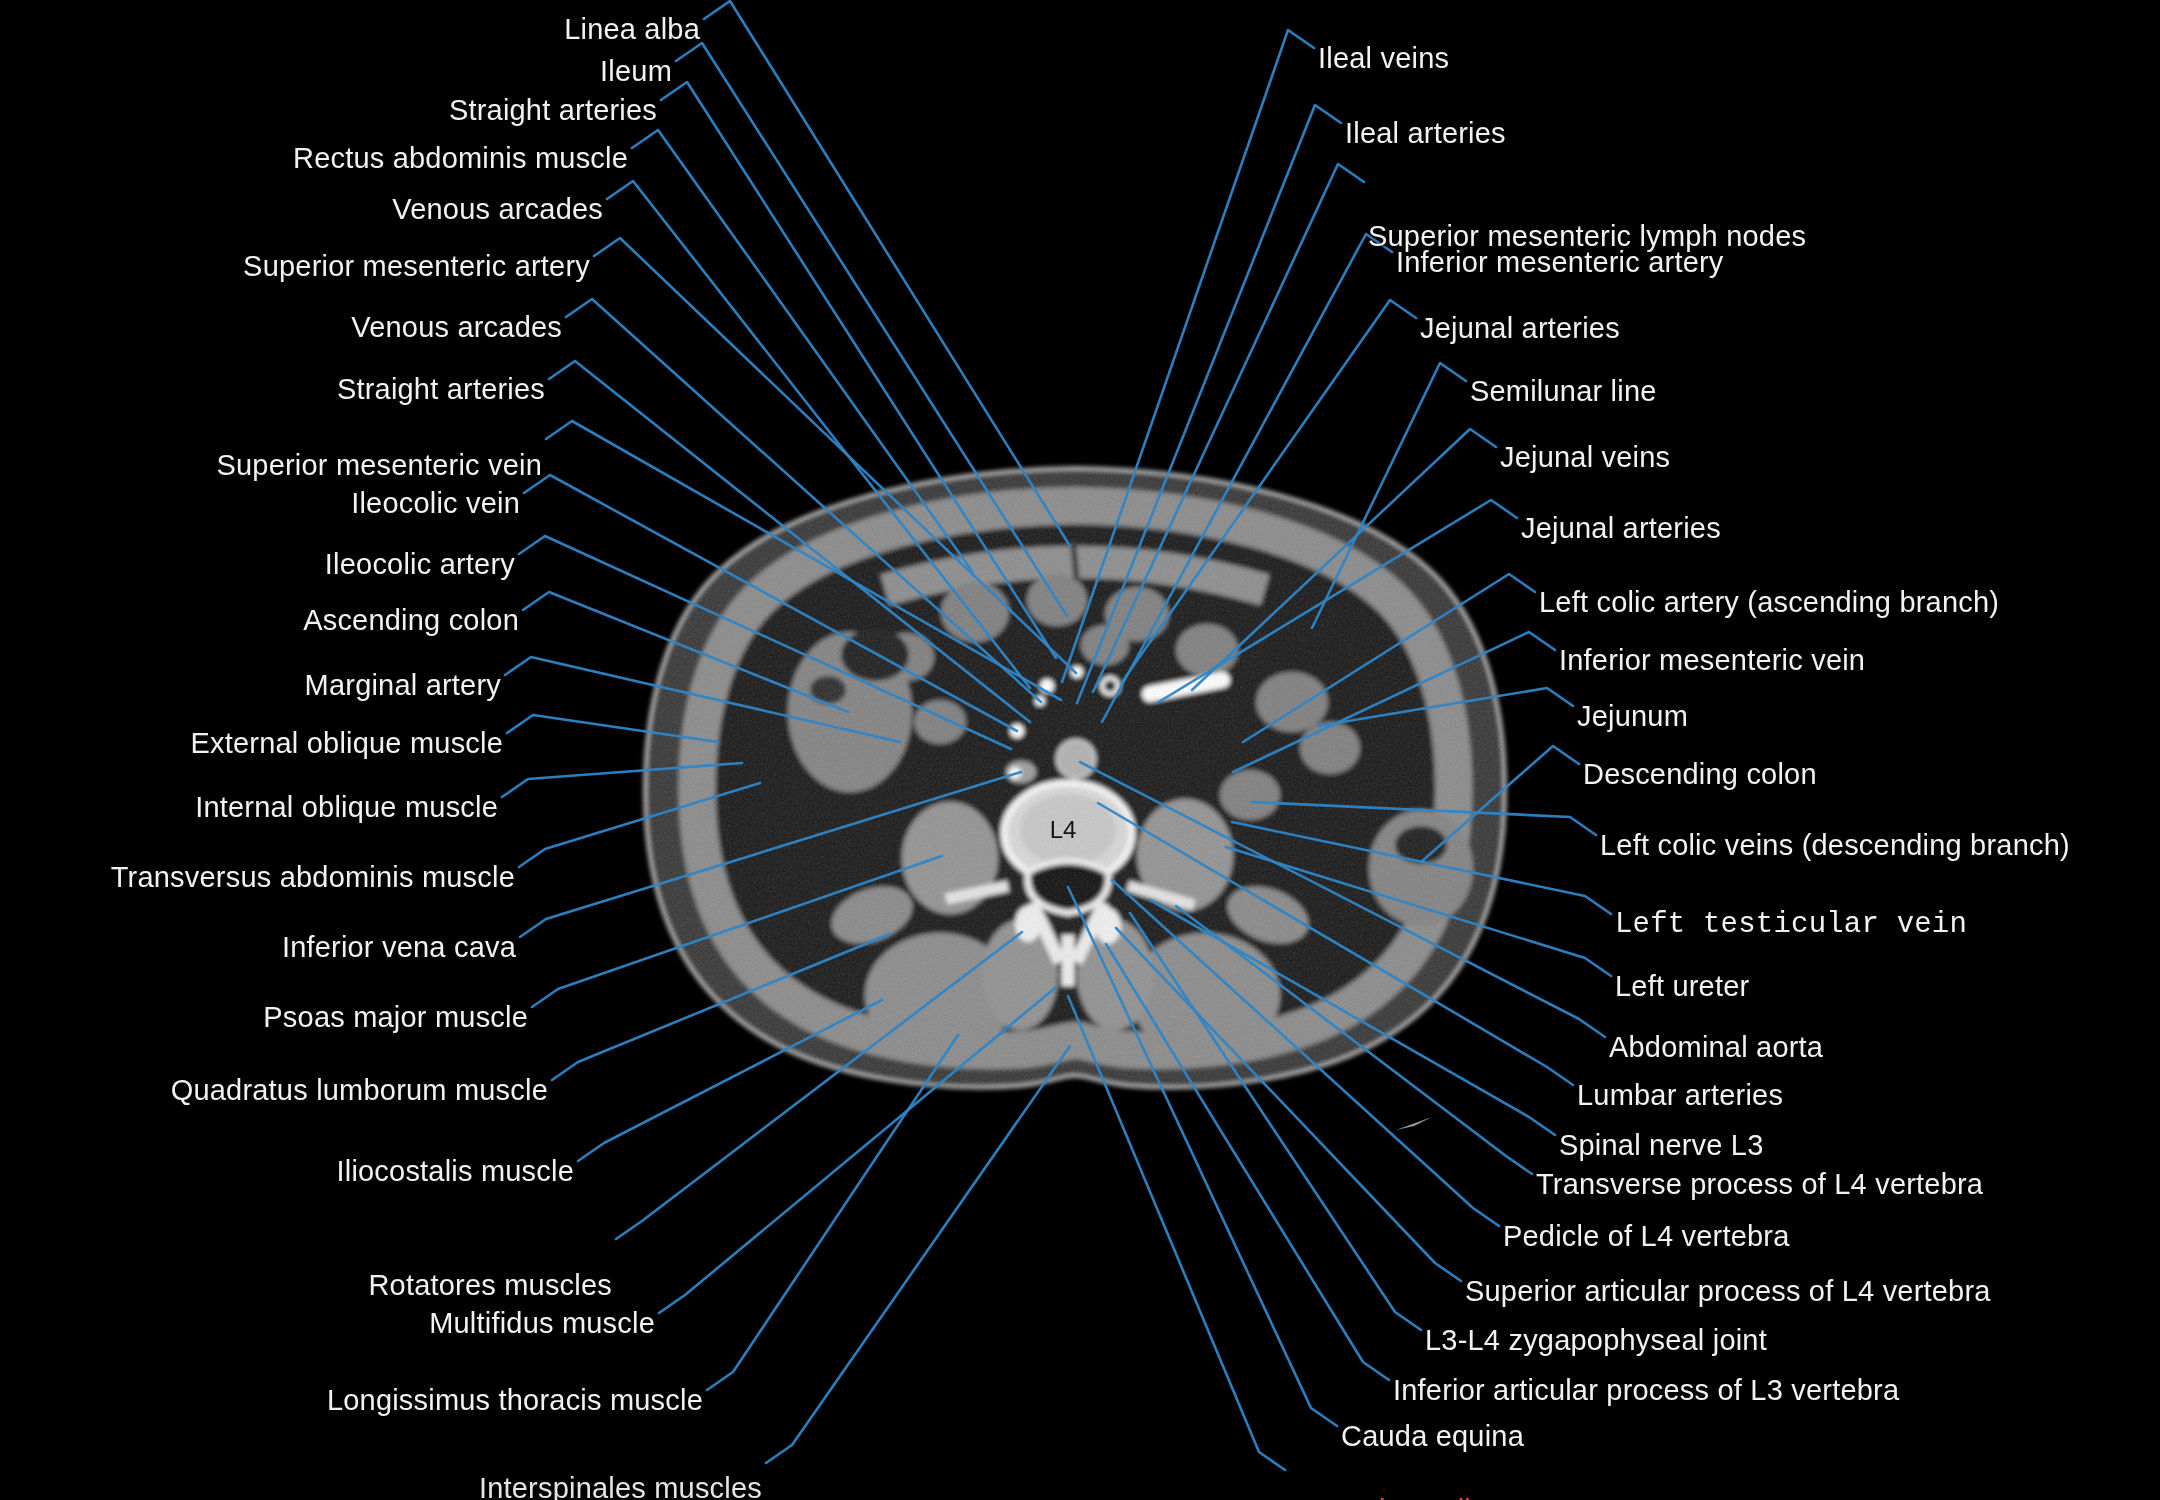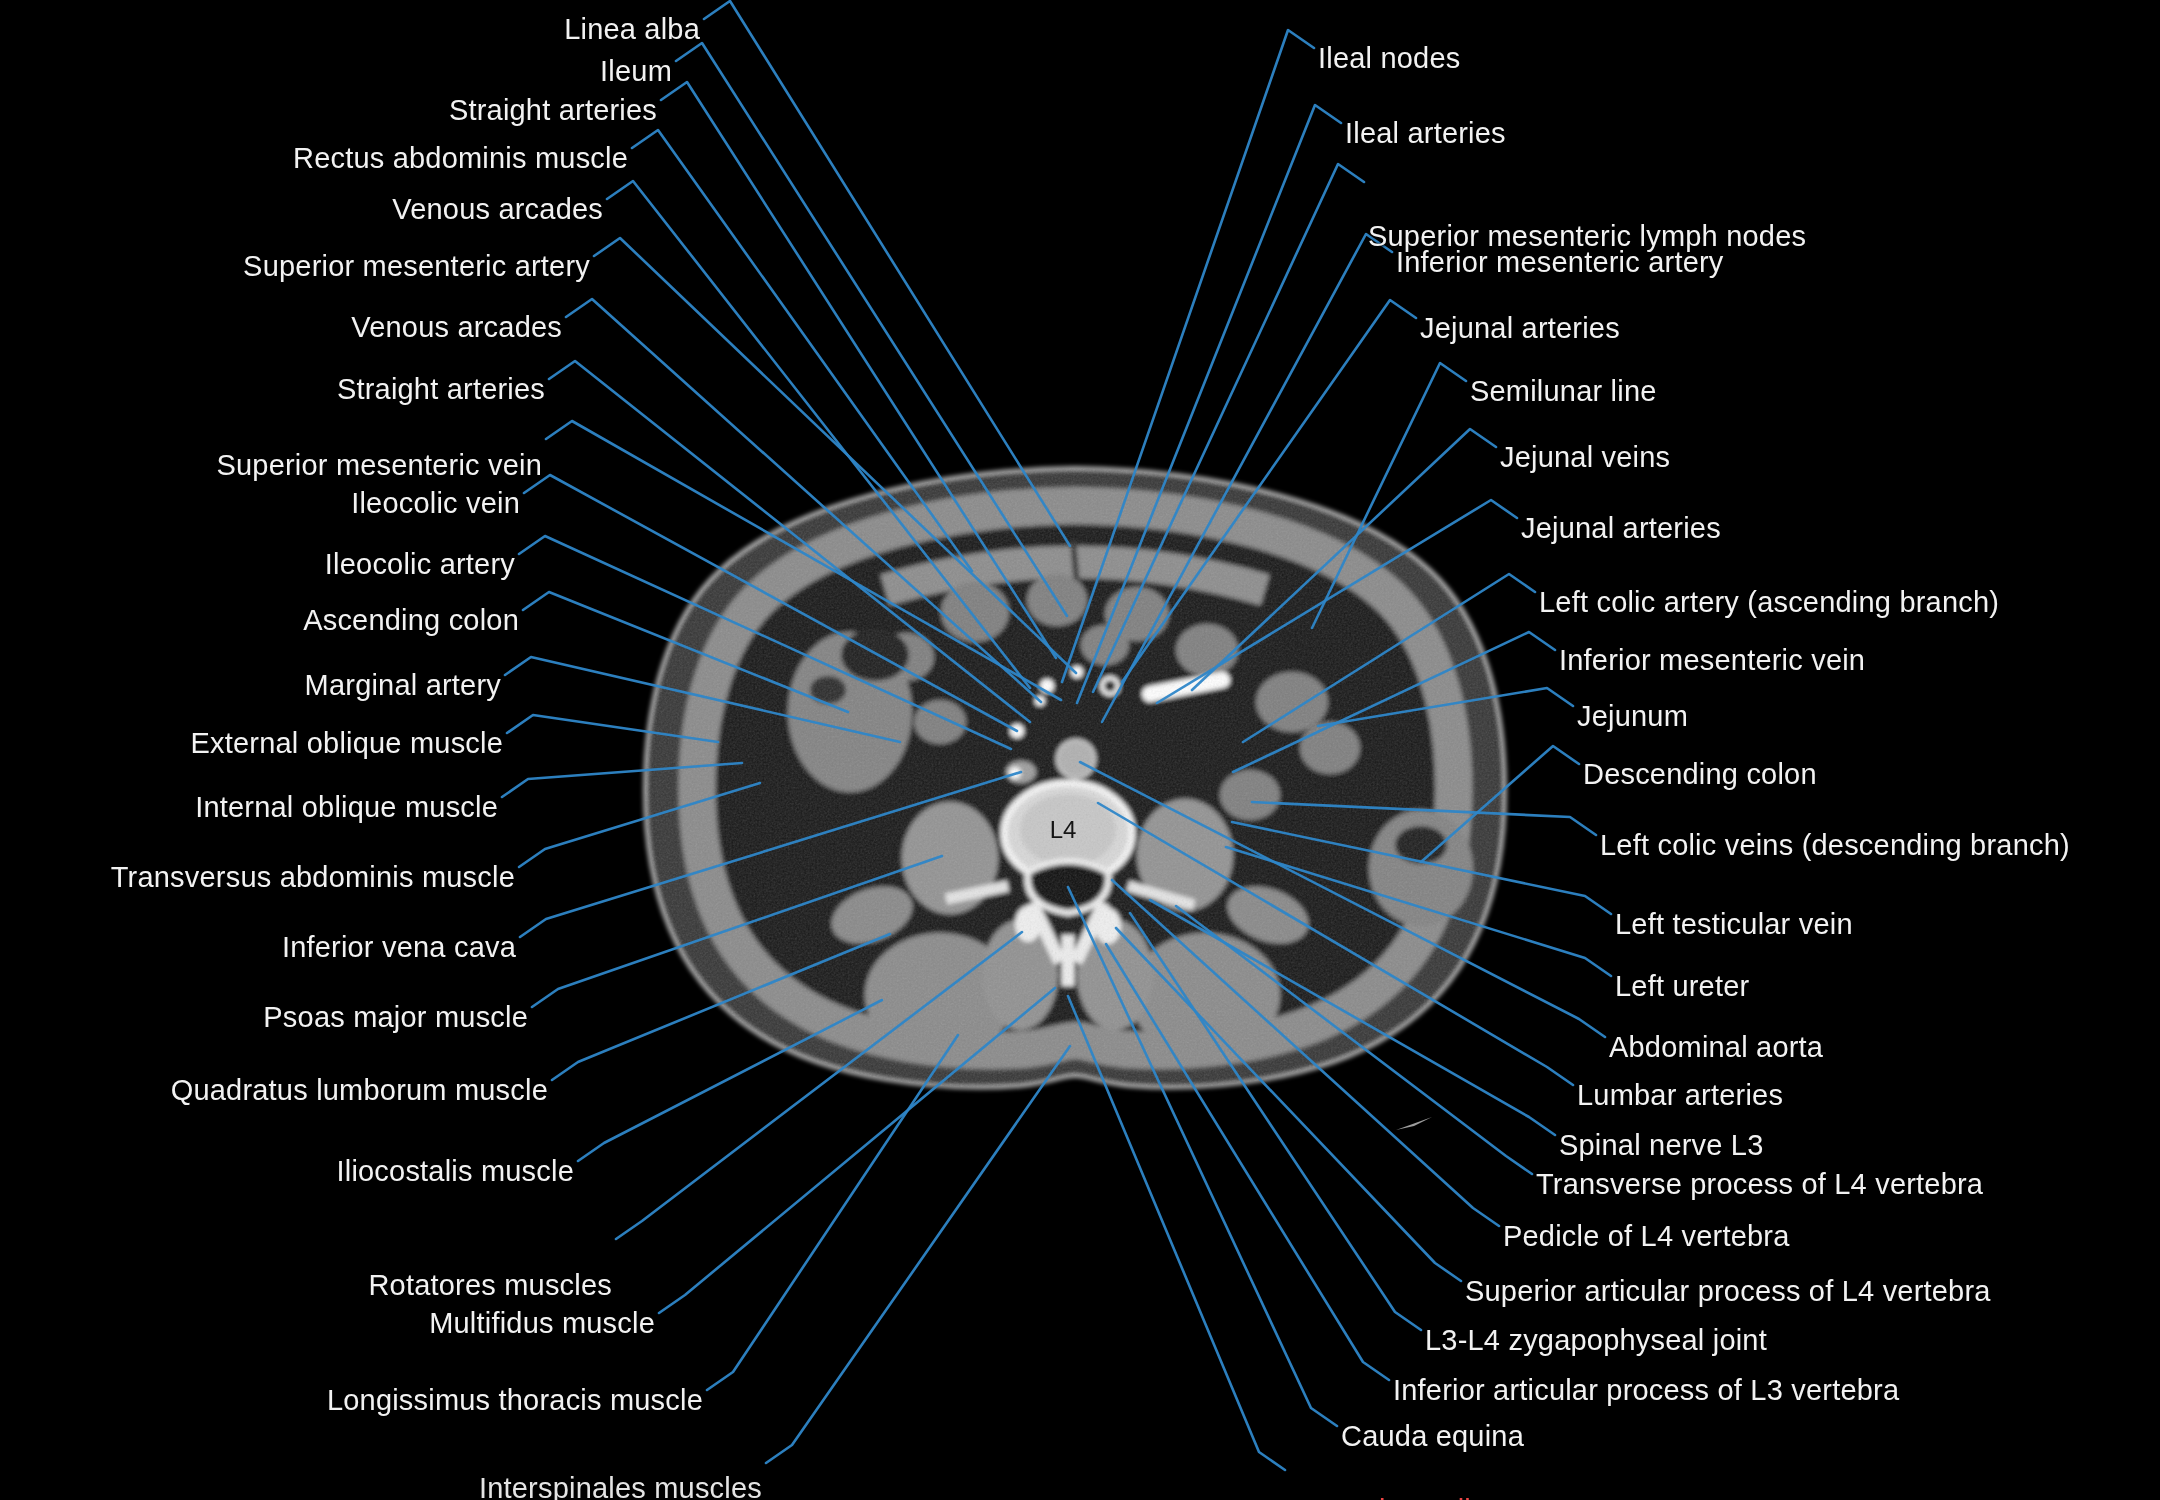--- a/index.html
+++ b/index.html
@@ -182,34 +182,34 @@
       <div class="label left" style="color: rgb(242, 242, 242); top: 809px; right: 1662px;">Internal oblique muscle</div>
       <div class="label left" style="color: rgb(242, 242, 242); top: 879px; right: 1645px;">Transversus abdominis muscle</div>
       <div class="label left" style="color: rgb(242, 242, 242); top: 949px; right: 1644px;">Inferior vena cava</div>
       <div class="label left" style="color: rgb(242, 242, 242); top: 1019px; right: 1632px;">Psoas major muscle</div>
       <div class="label left" style="color: rgb(242, 242, 242); top: 1092px; right: 1612px;">Quadratus lumborum muscle</div>
       <div class="label left" style="color: rgb(242, 242, 242); top: 1173px; right: 1586px;">Iliocostalis muscle</div>
       <div class="label left" style="color: rgb(242, 242, 242); top: 1251px; right: 1548px; margin-top: 36px;">Rotatores muscles</div>
       <div class="label left" style="color: rgb(242, 242, 242); top: 1325px; right: 1505px;">Multifidus muscle</div>
       <div class="label left" style="color: rgb(242, 242, 242); top: 1402px; right: 1457px;">Longissimus thoracis muscle</div>
       <div class="label left" style="color: #e5e5e5; top: 1475px; right: 1398px; margin-top: 15px;">Interspinales muscles</div>
-      <div class="label right" style="color: rgb(242, 242, 242); top: 60px; left: 1318px;">Ileal nodes</div>
+      <div class="label right" style="color: rgb(242, 242, 242); top: 60px; left: 1318px;">Ileal veins</div>
       <div class="label right" style="color: rgb(242, 242, 242); top: 135px; left: 1345px;">Ileal arteries</div>
       <div class="label right" style="color: rgb(242, 242, 242); top: 194px; left: 1368px; margin-top: 44px;">Superior mesenteric lymph nodes</div>
       <div class="label right" style="color: rgb(242, 242, 242); top: 264px; left: 1396px;">Inferior mesenteric artery</div>
       <div class="label right" style="color: rgb(242, 242, 242); top: 330px; left: 1420px;">Jejunal arteries</div>
       <div class="label right" style="color: rgb(242, 242, 242); top: 393px; left: 1470px;">Semilunar line</div>
       <div class="label right" style="color: rgb(242, 242, 242); top: 459px; left: 1500px;">Jejunal veins</div>
       <div class="label right" style="color: rgb(242, 242, 242); top: 530px; left: 1521px;">Jejunal arteries</div>
       <div class="label right" style="color: rgb(242, 242, 242); top: 604px; left: 1539px;">Left colic  artery (ascending  branch)</div>
       <div class="label right" style="color: rgb(242, 242, 242); top: 662px; left: 1559px;">Inferior mesenteric vein</div>
       <div class="label right" style="color: rgb(242, 242, 242); top: 718px; left: 1577px;">Jejunum</div>
       <div class="label right" style="color: rgb(242, 242, 242); top: 776px; left: 1583px;">Descending colon</div>
       <div class="label right" style="color: rgb(242, 242, 242); top: 847px; left: 1600px;">Left colic  veins (descending branch)</div>
-      <div class="label right" style="color: rgb(242, 242, 242); top: 926px; left: 1615px;">Left testicular vein</div>
+      <div class="label right" style="color: rgb(242, 242, 242); top: 926px; left: 1615px; font-family: Liberation Mono, monospace;">Left testicular vein</div>
       <div class="label right" style="color: rgb(242, 242, 242); top: 988px; left: 1615px;">Left ureter</div>
       <div class="label right" style="color: rgb(242, 242, 242); top: 1049px; left: 1609px;">Abdominal aorta</div>
       <div class="label right" style="color: rgb(242, 242, 242); top: 1097px; left: 1577px;">Lumbar arteries</div>
       <div class="label right" style="color: rgb(242, 242, 242); top: 1147px; left: 1559px;">Spinal nerve L3</div>
       <div class="label right" style="color: rgb(242, 242, 242); top: 1186px; left: 1536px;">Transverse process of L4 vertebra</div>
       <div class="label right" style="color: rgb(242, 242, 242); top: 1238px; left: 1503px;">Pedicle of L4 vertebra</div>
       <div class="label right" style="color: rgb(242, 242, 242); top: 1293px; left: 1465px;">Superior articular process of L4 vertebra</div>
       <div class="label right" style="color: rgb(242, 242, 242); top: 1342px; left: 1425px;">L3-L4 zygapophyseal joint</div>
       <div class="label right" style="color: rgb(242, 242, 242); top: 1392px; left: 1393px;">Inferior articular process of L3 vertebra</div>
       <div class="label right" style="color: rgb(242, 242, 242); top: 1438px; left: 1341px;">Cauda equina</div>

